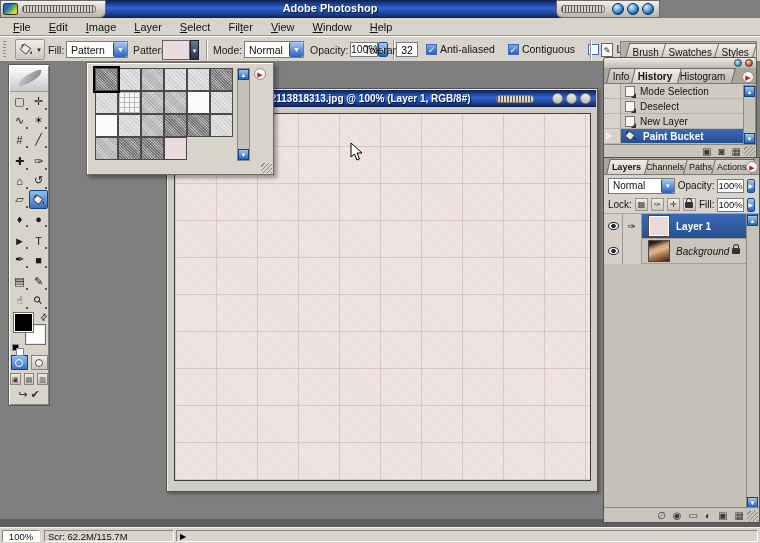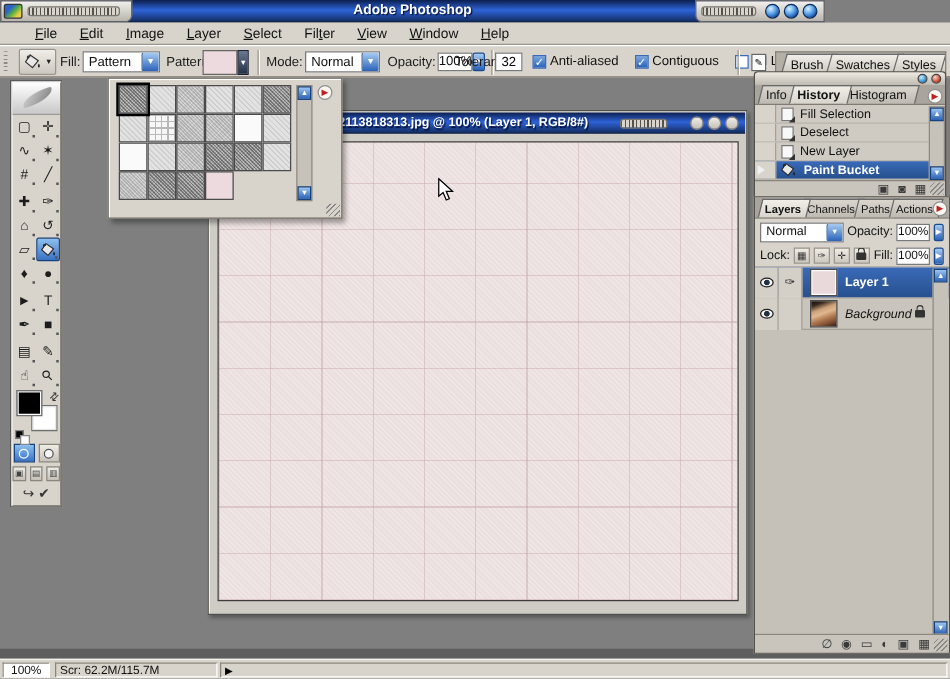--- a/index.html
+++ b/index.html
@@ -12,21 +12,21 @@
   .cap{position:absolute;top:0;height:18px;background:linear-gradient(#f2f0ec,#b8b4ac);border:1px solid #6a6a6a;display:flex;align-items:center}
   .cap-l{left:0;width:106px;border-radius:0 0 6px 0;padding-left:2px}
   .cap-r{right:0;width:104px;border-radius:0 0 0 6px;justify-content:flex-end;padding-right:5px;gap:3px}
   .zip{height:8px;background:repeating-linear-gradient(90deg,#55524c 0 1px,#d8d4cc 1px 3px);border:1px solid #7a766e;border-radius:3px}
   .app-ico{width:15px;height:12px;margin-right:4px;background:linear-gradient(135deg,#2a64c8 30%,#58b040 55%,#e8d040 80%);border:1px solid #333;border-radius:2px}
   .ttl{position:absolute;left:0;right:0;top:2px;text-align:center;color:#fff;font-weight:bold;font-size:11px;text-shadow:1px 1px 1px #001038}
   .winbtn{width:12px;height:12px;border-radius:50%;border:1px solid #0a2a5a;background:radial-gradient(circle at 35% 30%,#d8f0ff,#56a0e8 45%,#1a4a9c 78%,#0a2a60)}
   .winbtn.sm{width:11px;height:11px}
 
   
-  #menubar{position:absolute;left:0;top:18px;width:760px;height:18px;background:#d8d4cc;border-bottom:1px solid #9a968e;display:flex;align-items:center;padding-left:19px}
+  #menubar{position:absolute;left:0;top:18px;width:760px;height:18px;background:#d8d4cc;border-bottom:1px solid #9a968e;display:flex;align-items:center;padding-left:4px}
   .menu-item{padding:2px 9px;font-size:11px}
   .menu-item u{text-decoration:underline}
 
   
   #optionsbar{position:absolute;left:0;top:36px;width:760px;height:26px;background:#d8d4cc;border-top:1px solid #fff;border-bottom:1px solid #807c74}
   .ogrip{position:absolute;left:3px;top:4px;width:3px;height:18px;background:repeating-linear-gradient(#8a8a8a 0 1px,transparent 1px 3px)}
   .olabel{position:absolute;top:7px;font-size:10.5px;color:#1a1a1a}
   .oselect{position:absolute;top:4px;height:17px;background:#fff;border:1px solid #7a7a7a;display:flex;align-items:center;padding-left:4px;font-size:10.5px}
   .oselect .dd{position:absolute;right:0;top:0;width:14px;height:15px;background:linear-gradient(#a8ccf2,#2a62b8);border-left:1px solid #1a4a90;color:#fff;font-size:7px;text-align:center;line-height:15px;border-radius:2px}
   .obox{position:absolute;top:5px;height:15px;background:#fff;border:1px solid #7a7a7a;font-size:10.5px;text-align:center;font-family:"Liberation Sans",sans-serif}
@@ -413,21 +413,21 @@
   <div class="tabs" id="history-tabs">
       <span class="ps-tab"><i class="tlbl">Info</i></span>
       <span class="ps-tab active"><i class="tlbl">History</i></span>
       <span class="ps-tab"><i class="tlbl">Histogram</i></span>
     </div>
   <span class="flyout" style="right:2px;top:13px;z-index:3">▶</span>
   <div id="history-list">
       <div class="hrow">
         <span class="hwell"></span>
         <span class="hdoc"></span>
-        <span class="hlabel">Fill Selection</span>
+        <span class="hlabel">Mode Selection</span>
       </div>
       <div class="hrow">
         <span class="hwell"></span>
         <span class="hdoc"></span>
         <span class="hlabel">Deselect</span>
       </div>
       <div class="hrow">
         <span class="hwell"></span>
         <span class="hdoc"></span>
         <span class="hlabel">New Layer</span>

